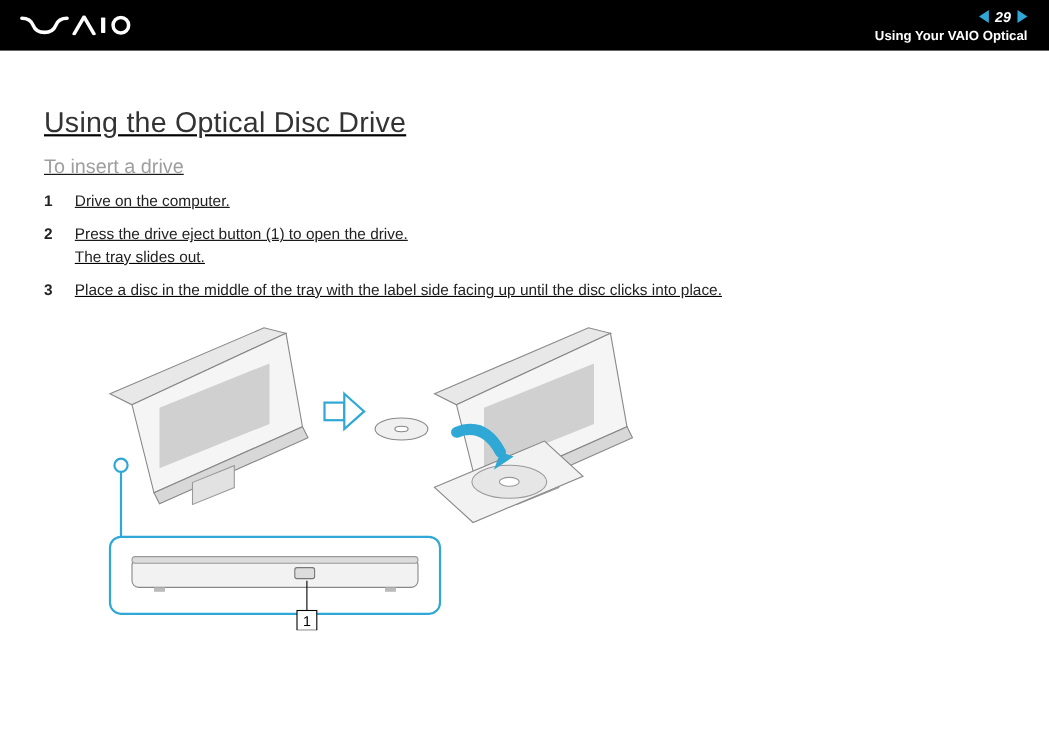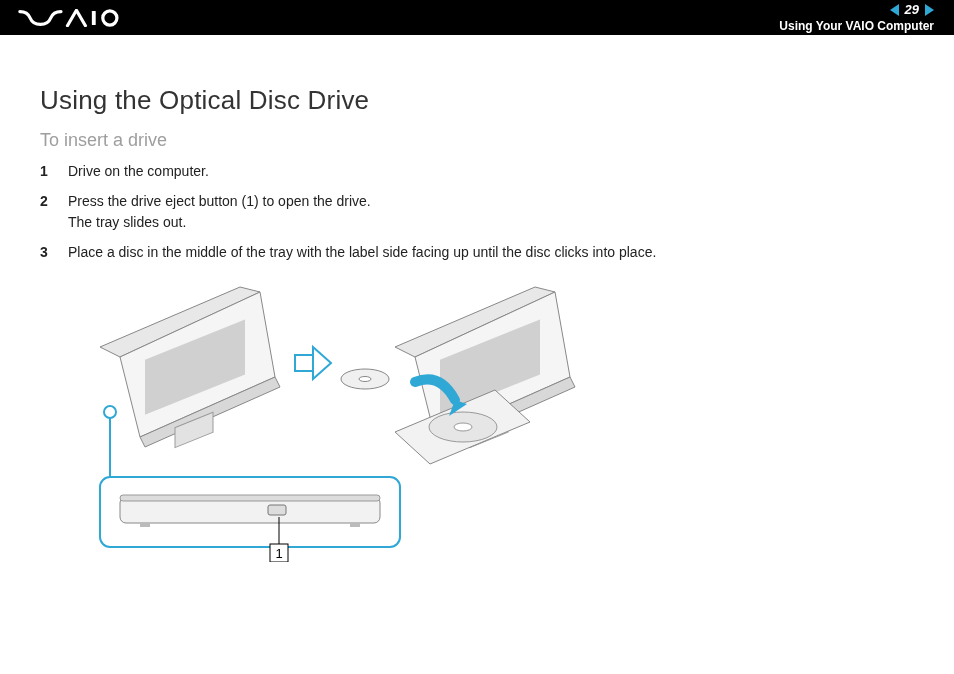--- a/index.html
+++ b/index.html
@@ -5,21 +5,21 @@
   * { margin: 0; padding: 0; box-sizing: border-box; }
   body {
     width: 954px;
     height: 674px;
     font-family: Arial, Helvetica, sans-serif;
     background: #ffffff;
     position: relative;
   }
   .header-bar {
     width: 100%;
-    height: 35px;
+    height: 46px;
     background: #000000;
     display: flex;
     align-items: center;
     justify-content: space-between;
     padding: 0 20px 0 15px;
   }
   .vaio-logo {
     color: #ffffff;
     display: flex;
     align-items: center;
@@ -58,20 +58,21 @@
     font-size: 12px;
   }
   .header-upper {
     display: flex;
     flex-direction: column;
     align-items: flex-end;
     gap: 2px;
   }
   .content {
     padding: 50px 40px 20px 40px;
+    text-decoration: underline;
   }
   .page-title {
     font-size: 26px;
     font-weight: normal;
     color: #333333;
     margin-bottom: 14px;
     letter-spacing: 0.2px;
   }
   .intro-text {
     font-size: 14px;
@@ -124,21 +125,21 @@
       <rect x="114" y="3" width="6" height="22" fill="#fff" rx="1"></rect>
       <circle cx="142" cy="14" r="11" stroke="#fff" stroke-width="5" fill="none"></circle>
     </svg>
   </span>
   <div class="header-upper">
     <div class="header-right">
       <span class="nav-arrow left"></span>
       <span class="page-num">29</span>
       <span class="nav-arrow right"></span>
     </div>
-    <span class="section-label">Using Your VAIO Computer</span>
+    <span class="section-label">Using Your VAIO Optical</span>
   </div>
 </div>
 
 <div class="content">
   <h1 class="page-title">Using the Optical Disc Drive</h1>
   <h2 class="sub-heading">To insert a drive</h2>
   <ol class="steps">
     <li><span>Drive on the computer.</span></li>
     <li><span>Press the drive eject button (1) to open the drive.<br>The tray slides out.</span></li>
     <li><span>Place a disc in the middle of the tray with the label side facing up until the disc clicks into place.</span></li>

